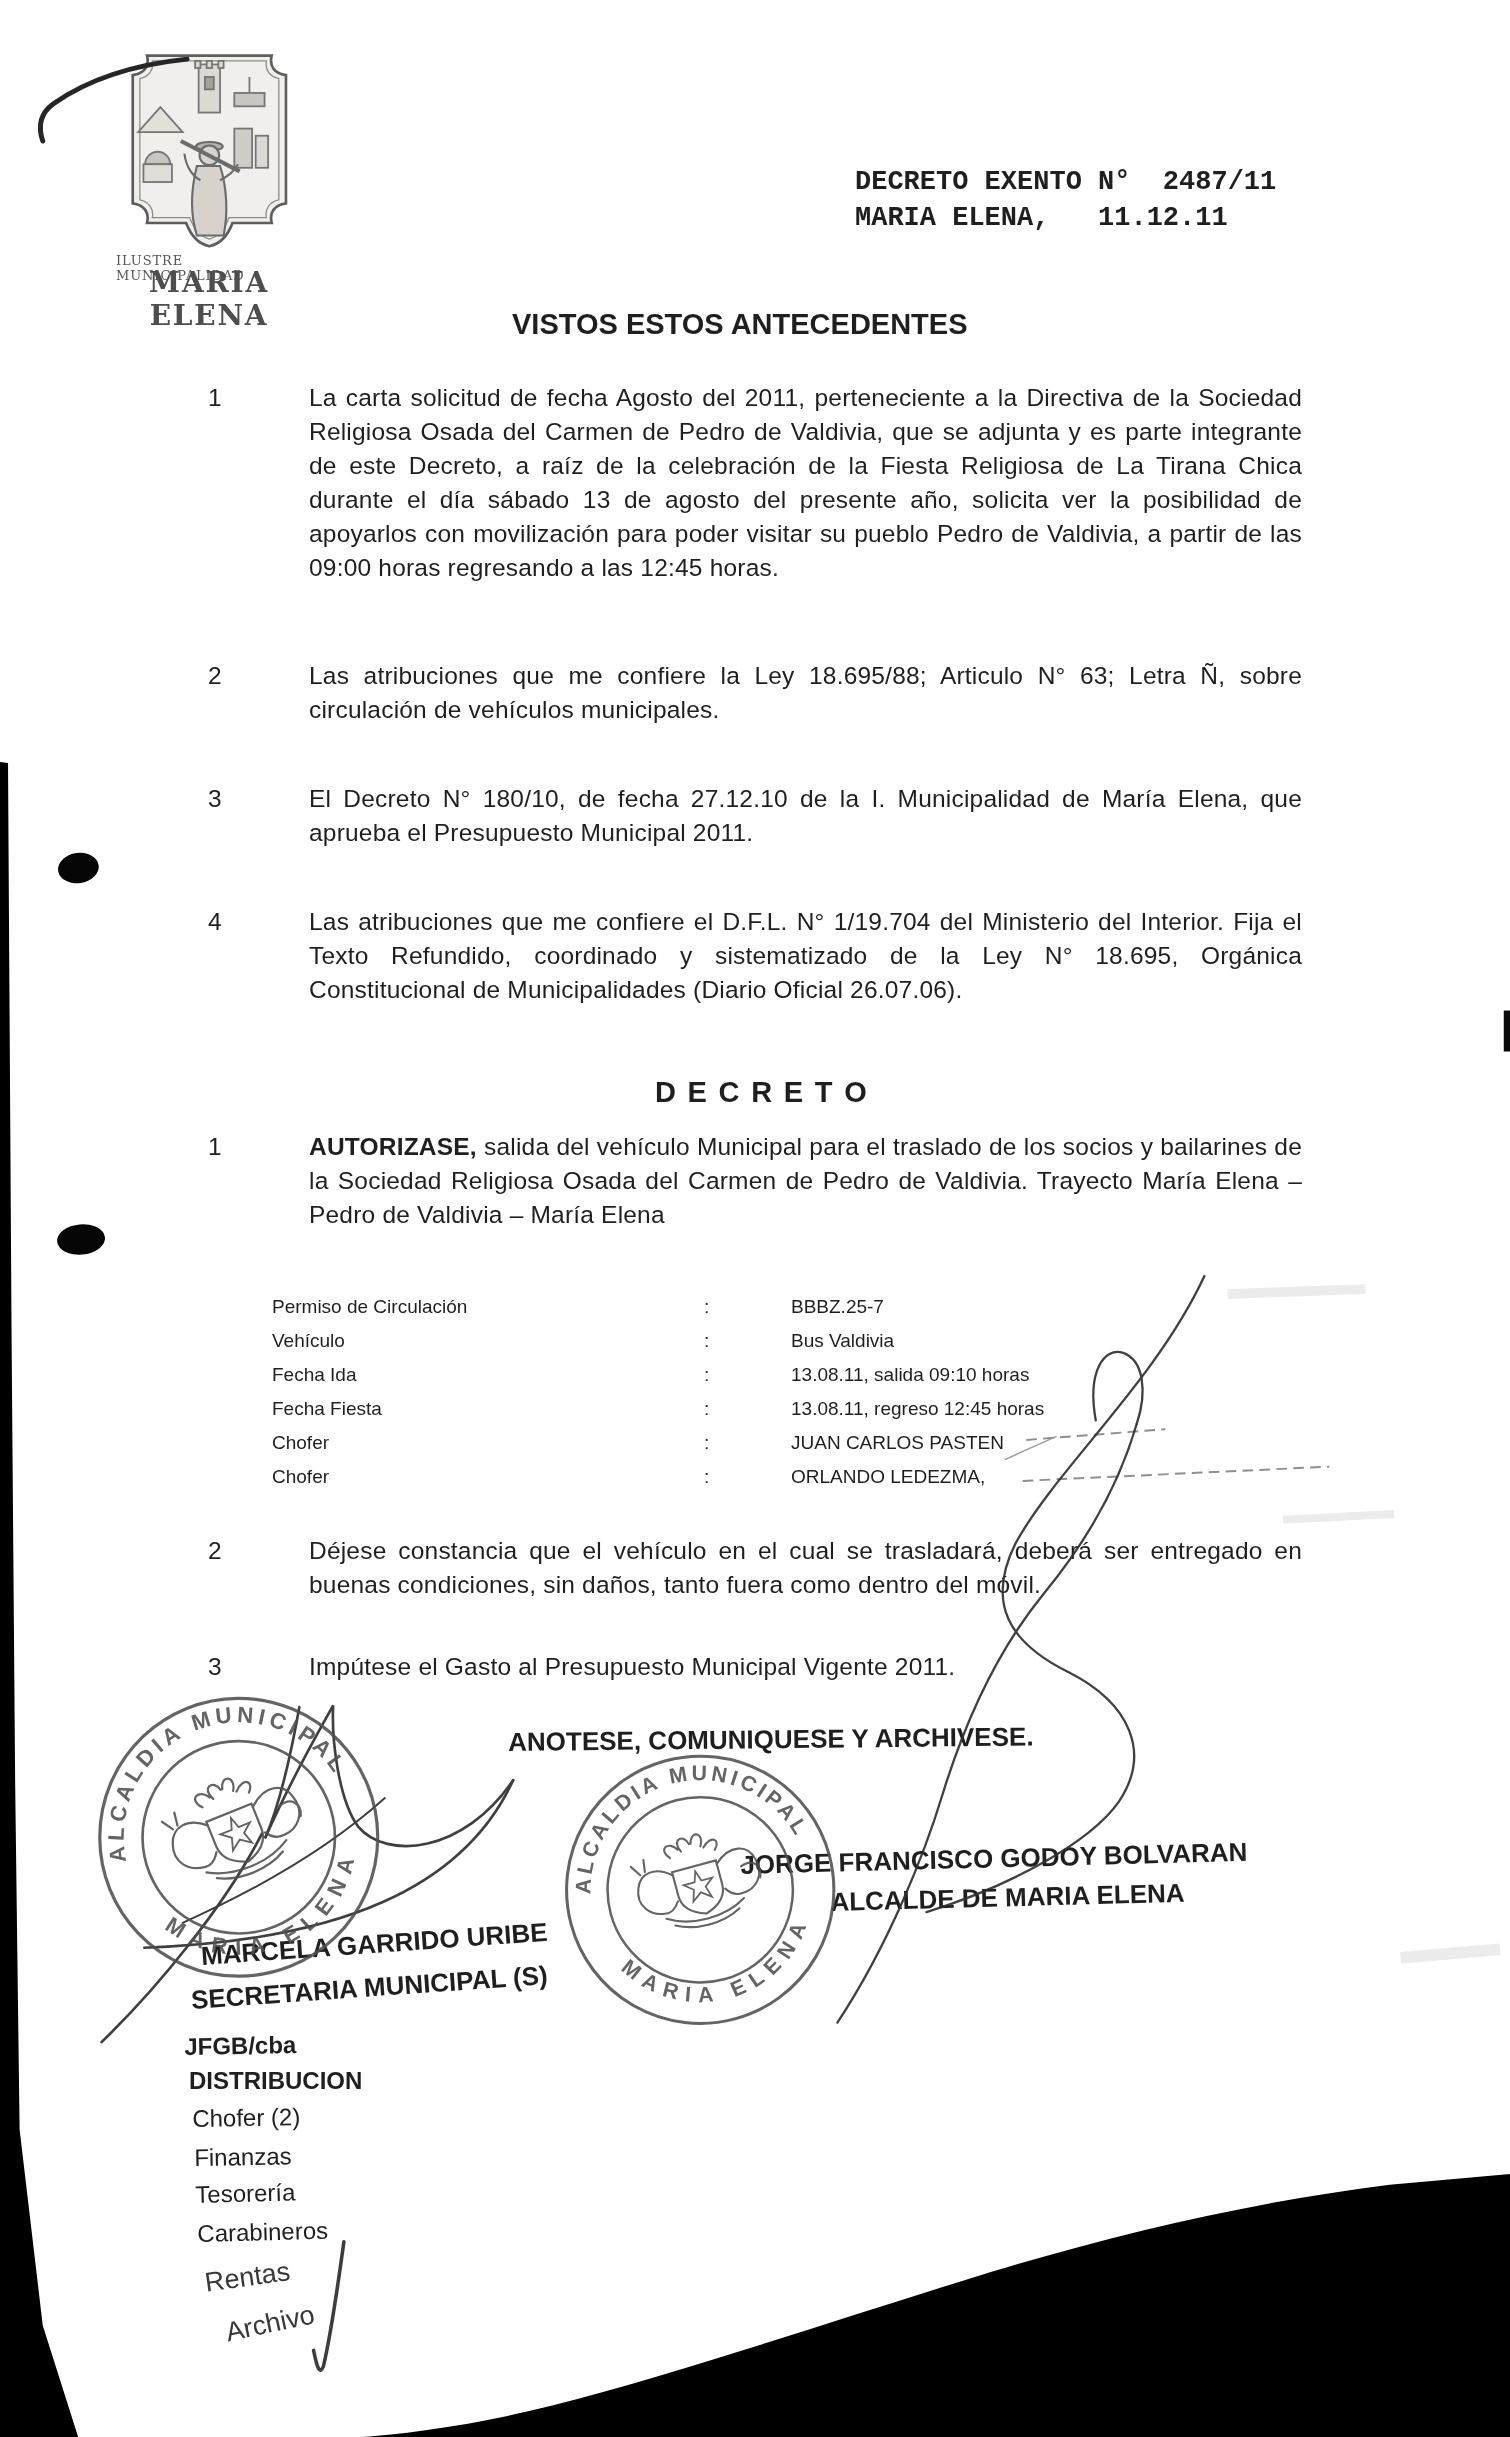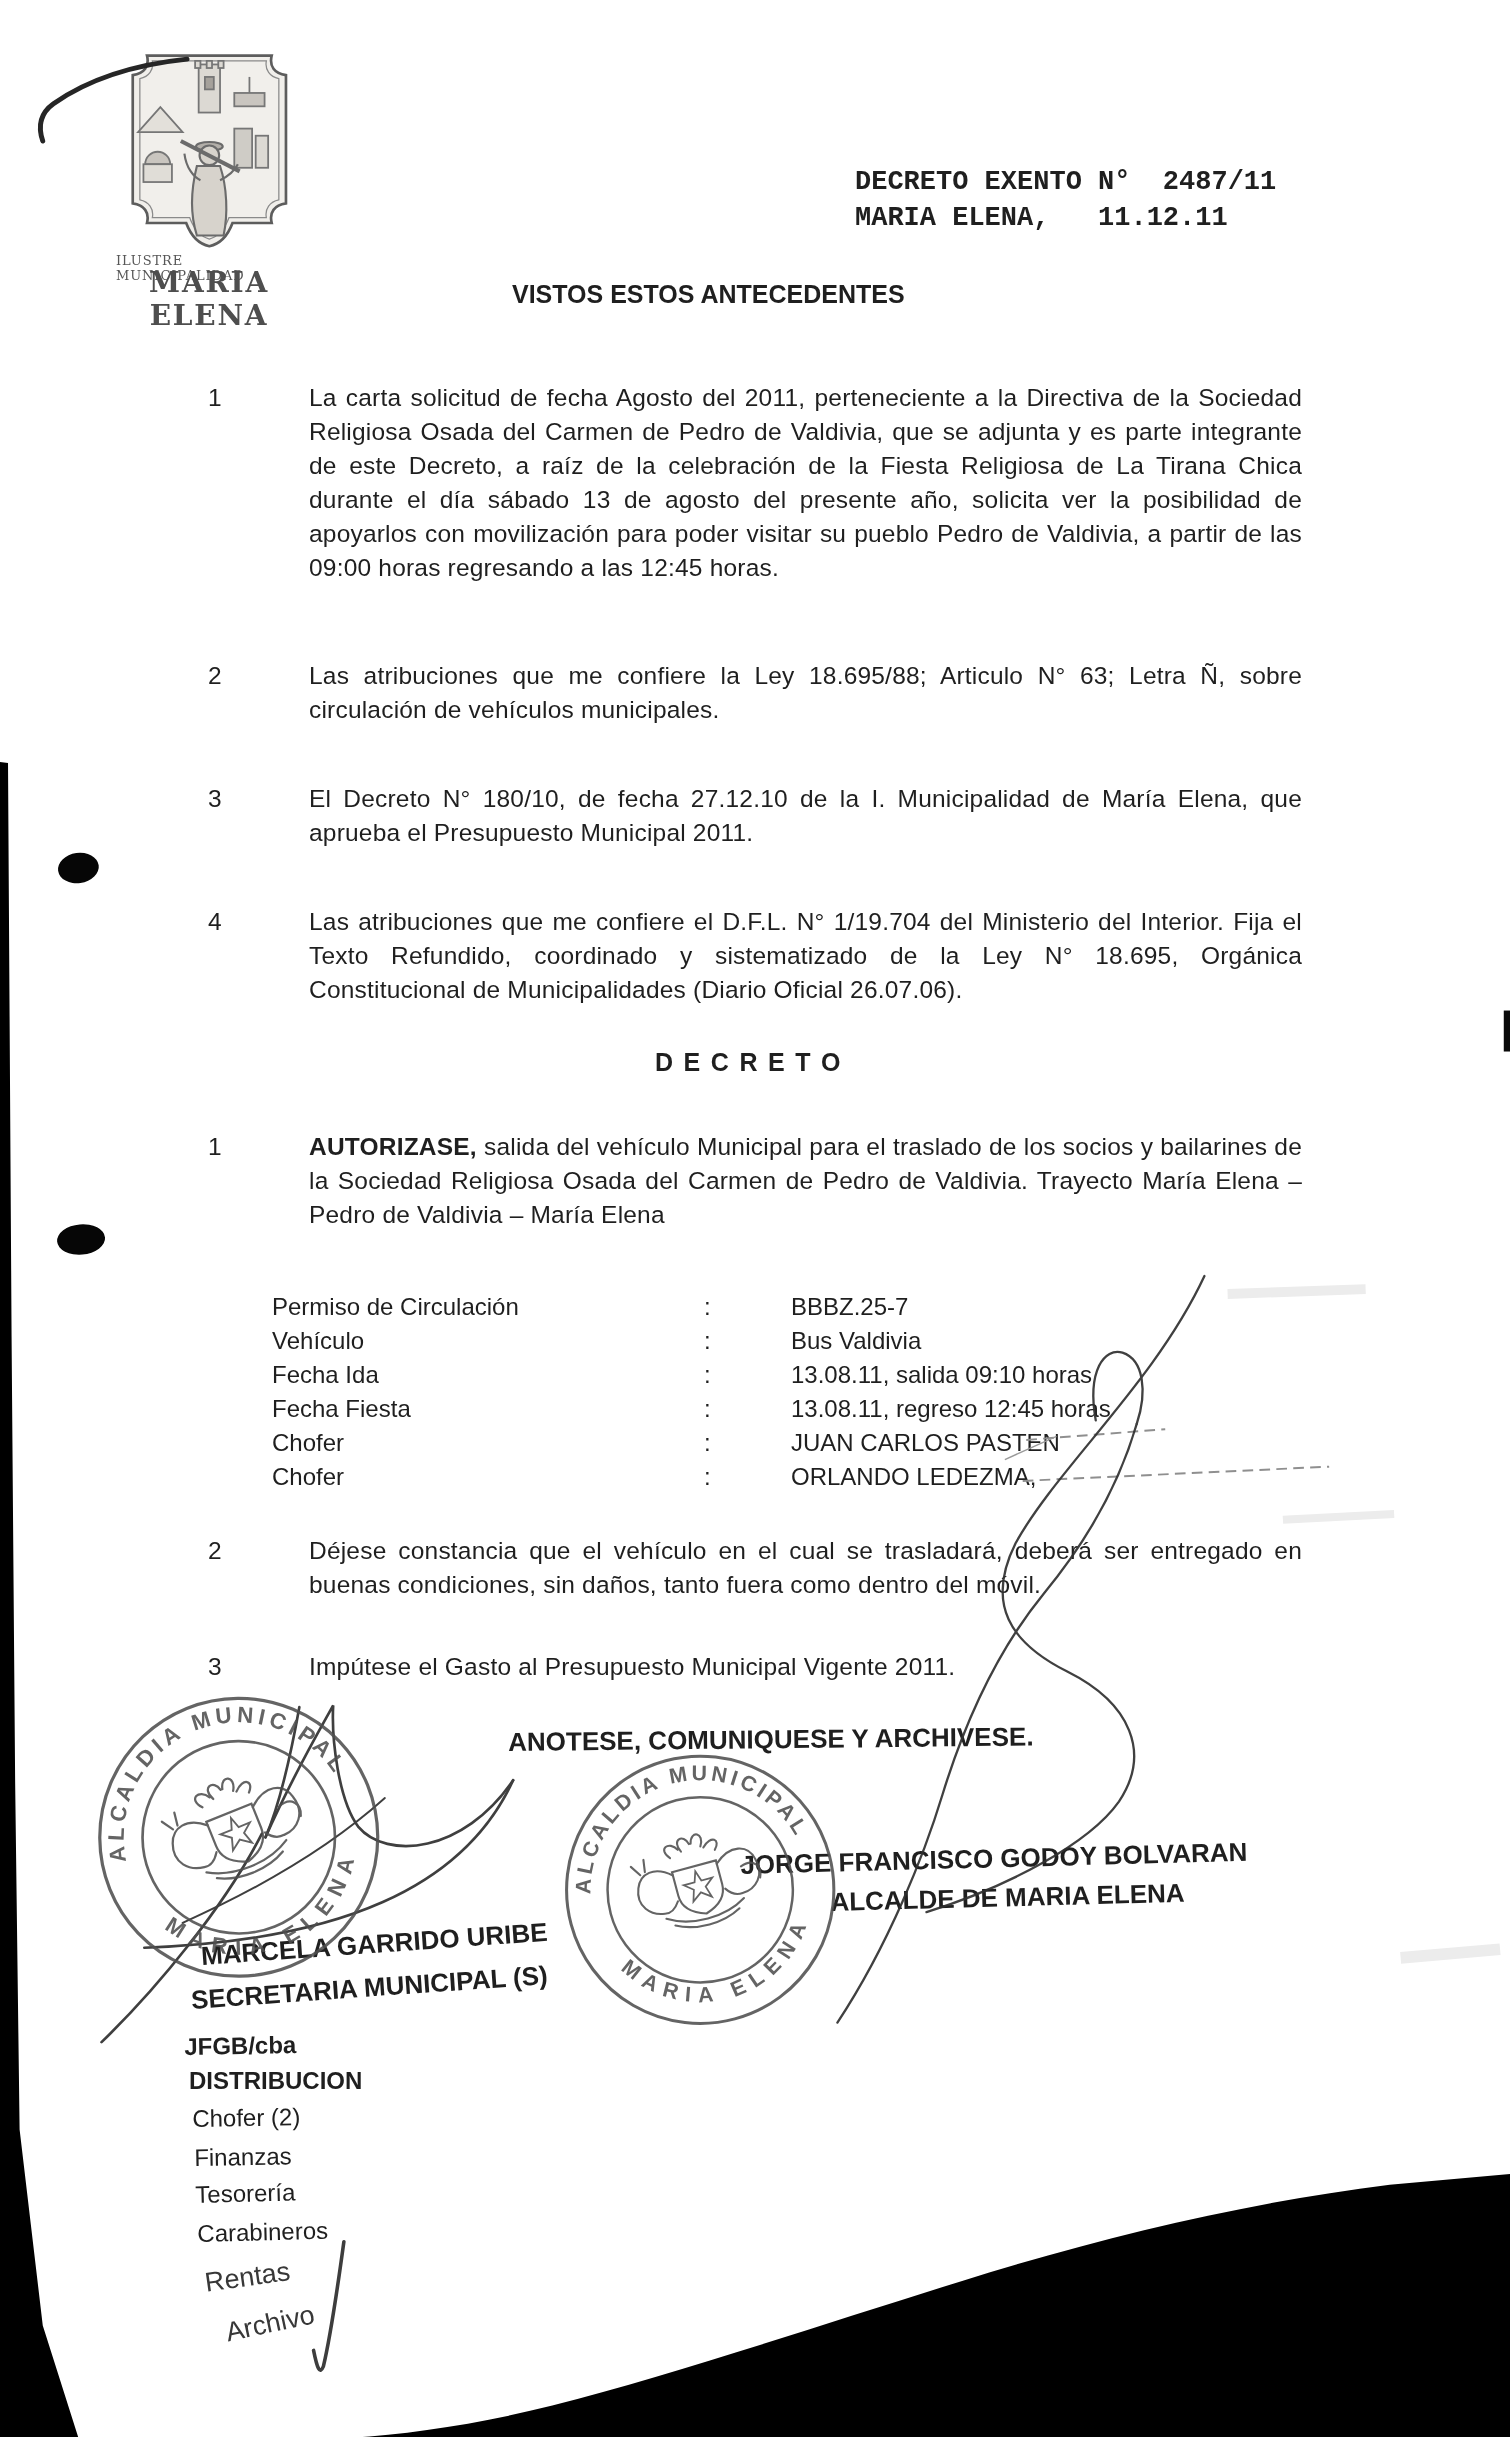--- a/index.html
+++ b/index.html
@@ -4,31 +4,31 @@
 <style>
   html,body{margin:0;padding:0;background:#e8e8e8;}
   .page{position:relative;width:1510px;height:2438px;background:#ffffff;overflow:hidden;
         font-family:"Liberation Sans",sans-serif;color:#1f1f1f;}
   .b{font-weight:bold;}
   .pre{white-space:pre;font-family:Liberation Mono, monospace;}
   .para{position:absolute;display:flex;left:208px;width:1094px;
         font-size:24.5px;line-height:34px;letter-spacing:0.2px;}
   .para .num{width:59px;flex:0 0 59px;}
   .para .txt{flex:1;text-align:justify;margin-left:42px;}
-  .dt-table{position:absolute;left:272px;top:1290px;width:802px;font-size:24px;line-height:34px;}
+  .dt-table{position:absolute;left:272px;top:1290px;width:802px;font-size:19px;line-height:34px;}
   .dt-row{display:flex;height:34px;}
   .dt-label{width:432px;flex:0 0 432px;}
   .dt-colon{width:87px;flex:0 0 87px;}
   .dt-value{flex:1;white-space:nowrap;}
   .crest-org{position:absolute;left:116px;top:253px;width:187px;text-align:left;
              font-family:"DejaVu Serif",serif;font-size:13px;letter-spacing:0.9px;color:#575757;}
   .crest-city{position:absolute;left:103px;top:266px;width:212px;text-align:center;
              font-family:"DejaVu Serif",serif;font-weight:bold;font-size:28px;letter-spacing:1.8px;color:#4e4e4e;}
   .hdr{position:absolute;left:855px;top:164px;font-size:27px;font-weight:bold;line-height:36px;}
-  .title{position:absolute;font-weight:bold;font-size:25px;}
+  .title{position:absolute;font-weight:bold;font-size:29px;margin-top:28px;}
   .name{position:absolute;font-weight:bold;font-size:26px;transform-origin:left top;}
   .plain{position:absolute;font-size:24px;transform-origin:left top;}
   .hand{position:absolute;font-size:27px;color:#383838;transform-origin:left top;}
   svg.overlay{position:absolute;left:0;top:0;z-index:10;pointer-events:none;}
   .textlayer{position:absolute;inset:0;z-index:5;}
 </style>
 </head>
 <body>
 
 <div class="page">

